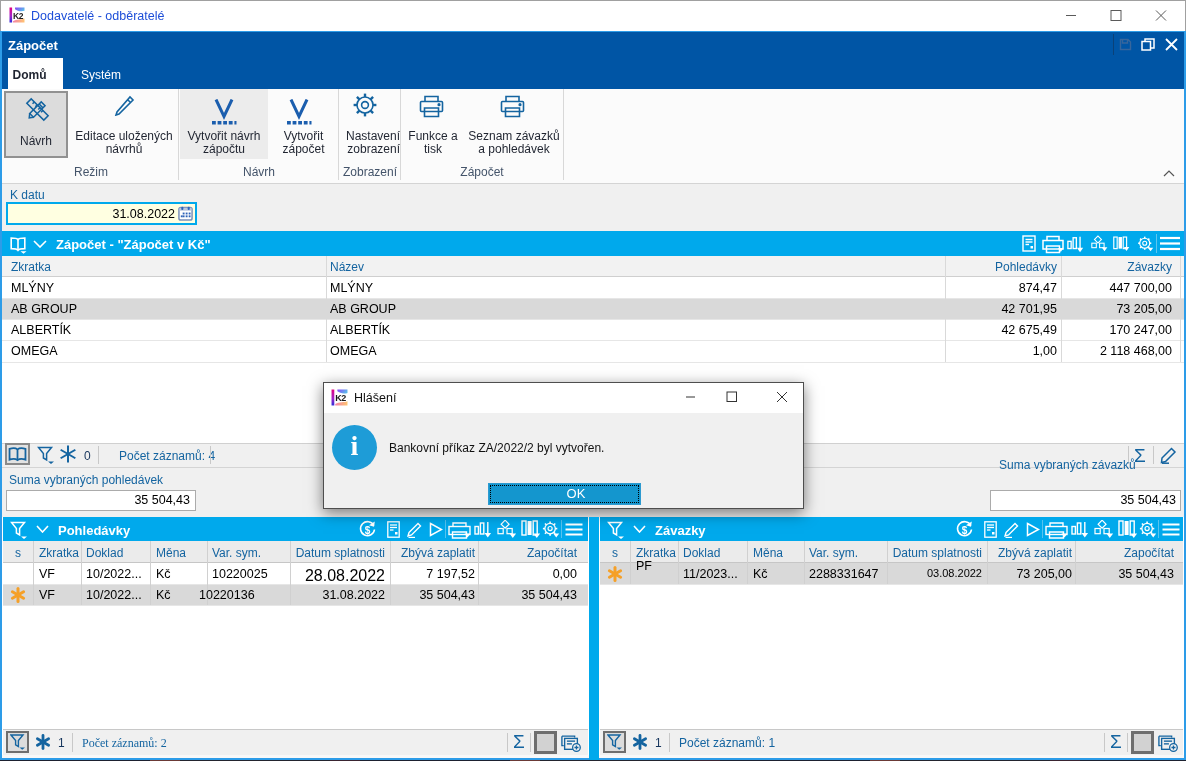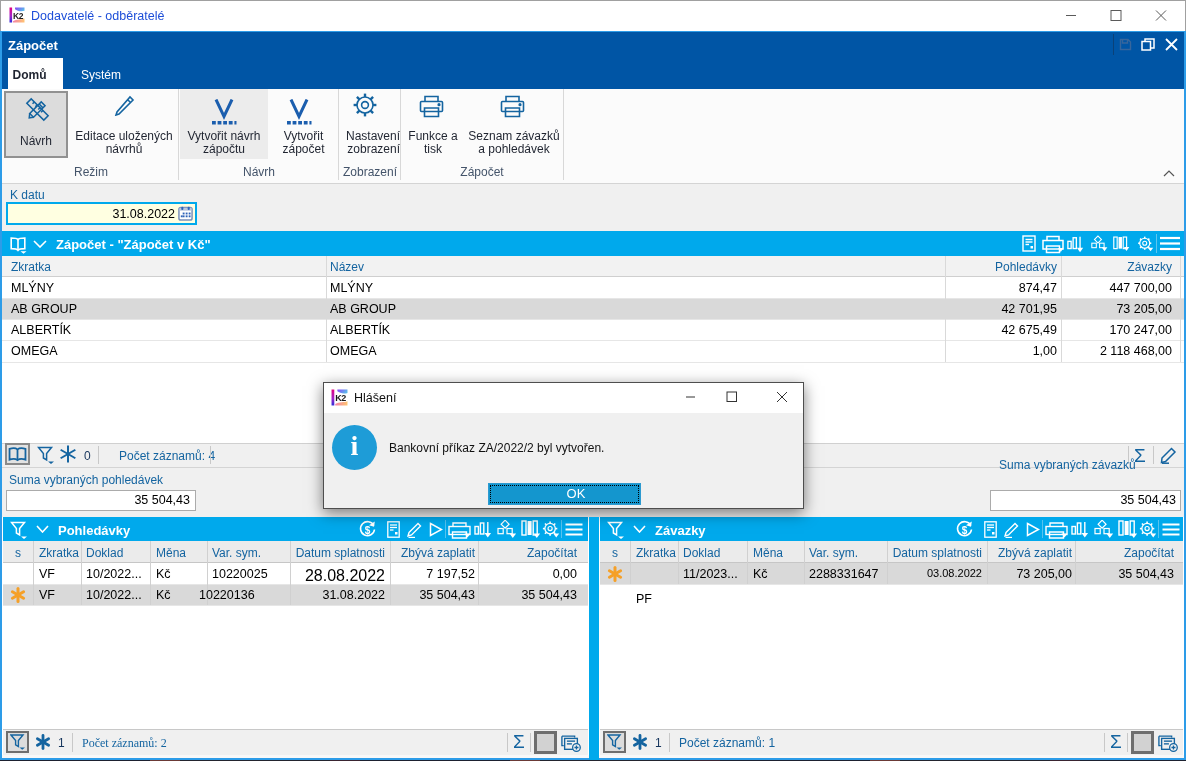--- a/index.html
+++ b/index.html
@@ -649,21 +649,21 @@
 <div class="a" style="left:887px;top:541px;width:1px;height:43px;background:#d0d0d0;"></div>
 <div class="a" style="left:987px;top:541px;width:1px;height:43px;background:#d0d0d0;"></div>
 <div class="a" style="left:1075px;top:541px;width:1px;height:43px;background:#d0d0d0;"></div>
 <svg class="a" style="left:607px;top:566px" width="16" height="16" viewBox="0 0 16 16">
   <g stroke="#F5A028" stroke-width="3" stroke-linecap="round">
     <line x1="8" y1="1.5" x2="8" y2="14.5"></line>
     <line x1="2.4" y1="4.75" x2="13.6" y2="11.25"></line>
     <line x1="2.4" y1="11.25" x2="13.6" y2="4.75"></line>
   </g>
 </svg>
-<div class="a" style="left:636px;top:592px;font-size:12.5px;">PF</div>
+<div class="a" style="left:636px;top:559px;font-size:12.5px;">PF</div>
 <div class="a" style="left:683px;top:567px;font-size:12.5px;">11/2023...</div>
 <div class="a" style="left:753px;top:567px;font-size:12.5px;">Kč</div>
 <div class="a" style="left:809px;top:567px;font-size:12.5px;">2288331647</div>
 <div class="a" style="left:892px;top:567px;width:90px;text-align:right;font-size:11px;">03.08.2022</div>
 <div class="a" style="left:987px;top:567px;width:85px;text-align:right;font-size:12.5px;">73 205,00</div>
 <div class="a" style="left:1077px;top:567px;width:97px;text-align:right;font-size:12.5px;">35 504,43</div>
 
 <div class="a" style="left:600px;top:729px;width:583px;height:26px;background:#f0f0f0;border-top:1px solid #c8c8c8;"></div>
 <div class="a" style="left:603px;top:731px;width:23px;height:22px;background:#dcdcdc;border:2px solid #6e6e6e;"></div>
 <svg class="a" style="left:607px;top:734px" width="16" height="16" viewBox="0 0 16 16">

